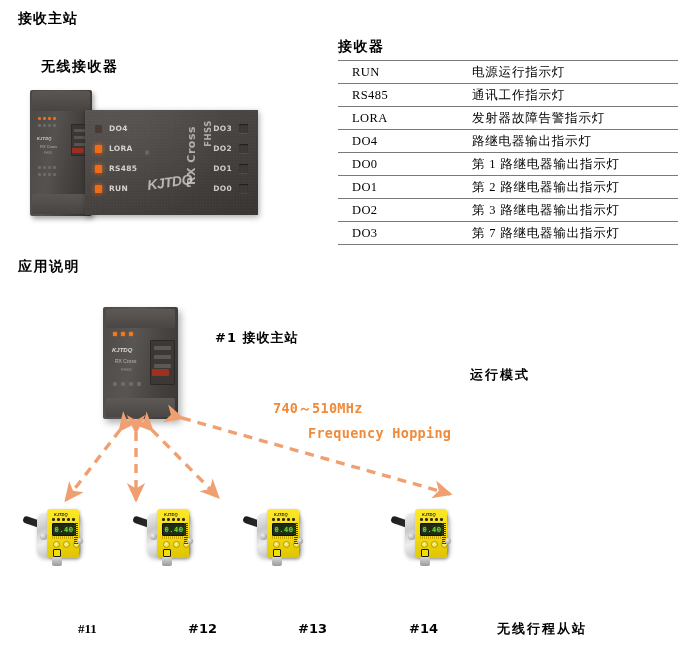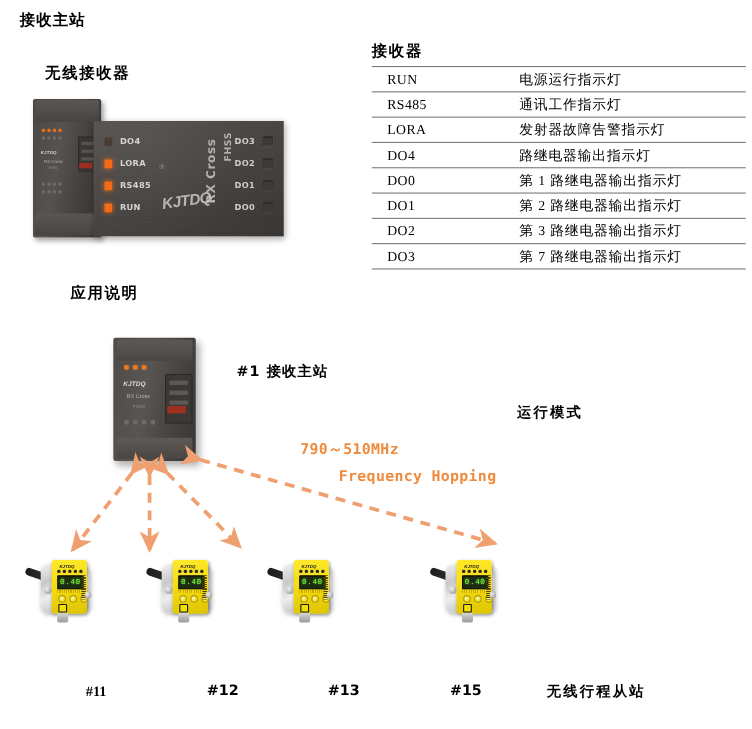--- a/index.html
+++ b/index.html
@@ -162,21 +162,21 @@
   .lbl-id{font-family:"DejaVu Sans","Liberation Sans",sans-serif;font-weight:bold;
     font-size:13px;color:#000;white-space:nowrap;}
 </style>
 </head>
 <body>
 
 <div class="abs h-sec" style="left:18px;top:10px;">接收主站</div>
 
 <div class="abs h-sub" style="left:41px;top:58px;">无线接收器</div>
 
-<div class="abs h-sub" style="left:18px;top:258px;margin-left:46px;">应用说明</div>
+<div class="abs h-sub" style="left:18px;top:258px;">应用说明</div>
 
 <div class="abs" id="rx-photo">
 
   <div class="mod-small">
     <div class="cap t"></div>
     <div class="cap b"></div>
     <div class="ledrow" style="left:8px;top:27px;">
       <i></i>
         <i></i>
         <i></i>
@@ -318,21 +318,21 @@
     <div class="slot" style="top:14px;"></div>
     <div class="slot" style="top:23px;"></div>
   </div>
   <div class="redbar"></div>
 </div>
 
 <div class="abs lbl-dk" style="left:215px;top:329px;">#1 接收主站</div>
 
 <div class="abs lbl-dk" style="left:470px;top:366px;letter-spacing:2px;">运行模式</div>
 
-<div class="abs lbl-or" style="left:273px;top:400px;">790～510MHz</div>
+<div class="abs lbl-or" style="left:273px;top:400px;">740～510MHz</div>
 <div class="abs lbl-or" style="left:308px;top:425px;">Frequency Hopping</div>
 
 <svg class="abs" id="arrow-layer" viewBox="0 0 684 663">
   <defs>
     <marker id="ah" markerWidth="7" markerHeight="7" refX="5.4" refY="3.1" orient="auto" markerUnits="strokeWidth">
       <path d="M0.4,0.4 L6.2,3.1 L0.4,5.8 L2.0,3.1 Z" fill="#f0a070"></path>
     </marker>
   </defs>
   <g stroke="#f0a070" stroke-width="3.4" fill="none" stroke-dasharray="9,7" stroke-linecap="butt" marker-start="url(#ah)" marker-end="url(#ah)">
     <line x1="120" y1="430" x2="66" y2="500"></line>
@@ -450,14 +450,14 @@
     </div>
   <div class="warn"></div>
   <div class="sidetxt"></div>
   <div class="knobR"></div>
   <div class="foot"></div>
 </div>
 
 <div class="abs lbl-id" style="left:78px;top:621px;font-family:Liberation Serif, serif;">#11</div>
 <div class="abs lbl-id" style="left:188px;top:621px;">#12</div>
 <div class="abs lbl-id" style="left:298px;top:621px;">#13</div>
-<div class="abs lbl-id" style="left:409px;top:621px;">#15</div>
+<div class="abs lbl-id" style="left:409px;top:621px;">#14</div>
 <div class="abs lbl-dk" style="left:497px;top:620px;letter-spacing:2px;">无线行程从站</div>
 
 </body></html>

